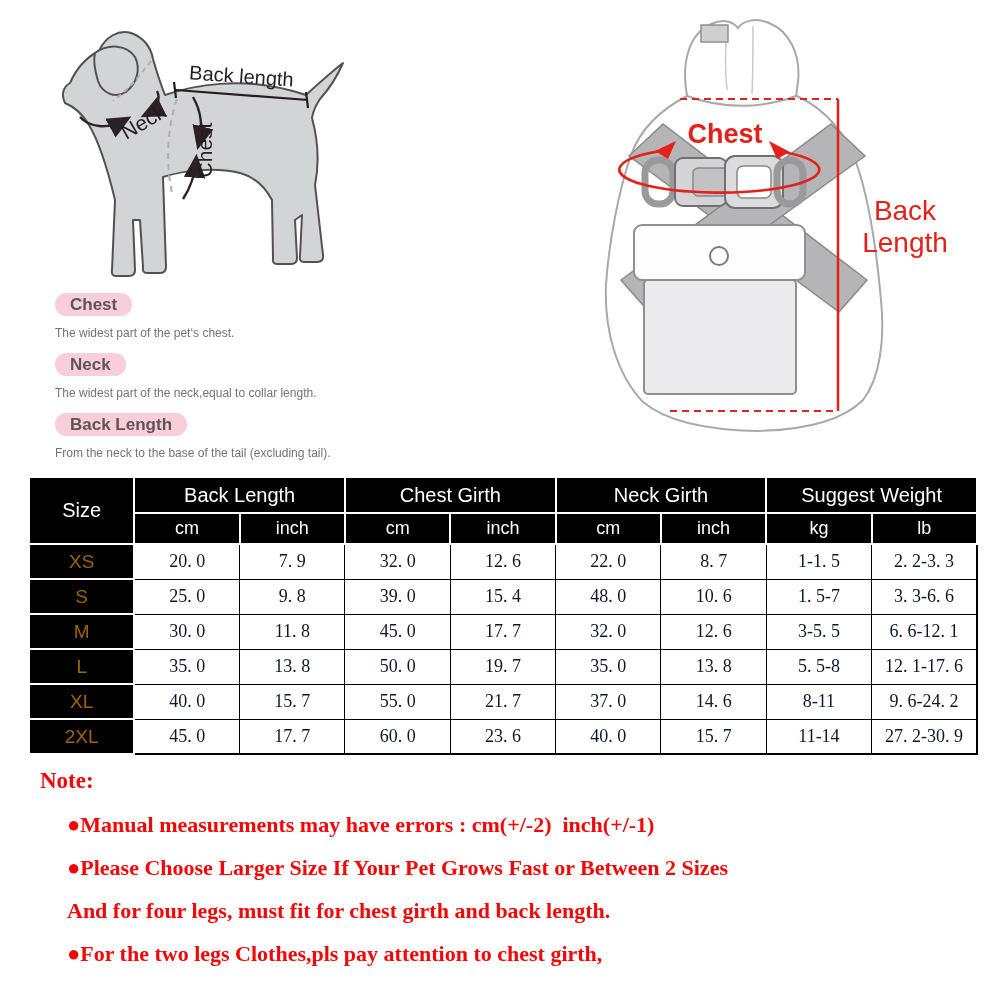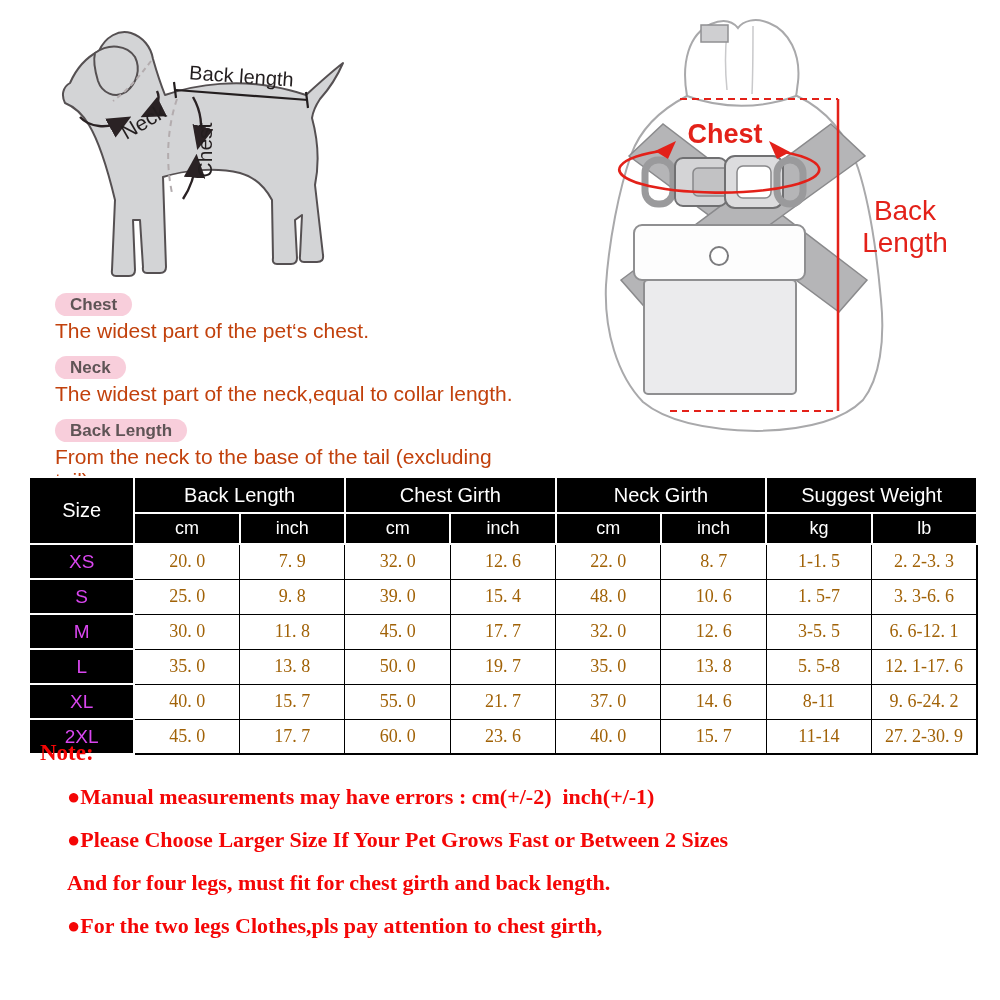--- a/index.html
+++ b/index.html
@@ -5,36 +5,36 @@
   html,body{margin:0;padding:0;background:#fff;}
   .canvas{position:relative;width:1000px;height:1000px;background:#ffffff;overflow:hidden;
           font-family:"Liberation Sans",sans-serif;}
   svg text{font-family:"Liberation Sans",sans-serif;}
 
   
   .definitions{position:absolute;left:55px;top:293px;width:460px;}
   .def-item{margin-bottom:13px;}
   .pill{display:inline-block;background:#f8cedb;color:#5f5456;font-weight:bold;
         font-size:17px;line-height:23px;padding:0 15px;border-radius:12px;}
-  .def-text{font-size:21px;color:#c2410c;margin-top:3px;white-space:pre-wrap;}
+  .def-text{font-size:12px;color:#737373;margin-top:10px;white-space:pre-wrap;}
 
   
   table.size-table{position:absolute;left:28px;top:476px;width:950px;
         border-collapse:collapse;table-layout:fixed;border:2px solid #000;}
   table.size-table th, table.size-table td{text-align:center;vertical-align:middle;padding:0;}
   .hdr{background:#000;color:#fff;border:2px solid #fff;font-weight:normal;}
   th.group{font-size:20px;height:34px;}
   th.unit{font-size:18px;height:29px;}
   th.corner{font-size:20px;}
-  td.sizecell{background:#000;color:#d946ef;border:2px solid #fff;font-size:19px;height:33px;}
-  td.val{background:#fff;color:#a16207;border:1px solid #000;
+  td.sizecell{background:#000;color:#a16207;border:2px solid #fff;font-size:19px;height:33px;}
+  td.val{background:#fff;color:#0f172a;border:1px solid #000;
          font-family:"Liberation Serif",serif;font-size:18px;height:33px;white-space:pre-wrap;}
 
   
-  .note{position:absolute;left:40px;top:740px;width:920px;
+  .note{position:absolute;left:40px;top:768px;width:920px;
         font-family:"Liberation Serif",serif;color:#f40606;font-weight:bold;}
   .note-title{font-size:23px;margin-bottom:18px;}
   .note-line{font-size:22px;margin-bottom:17px;white-space:pre-wrap;margin-left:27px;}
 
   .dog-svg{position:absolute;left:25px;top:15px;}
   .jacket-svg{position:absolute;left:575px;top:10px;}
 </style>
 </head>
 <body>
 

